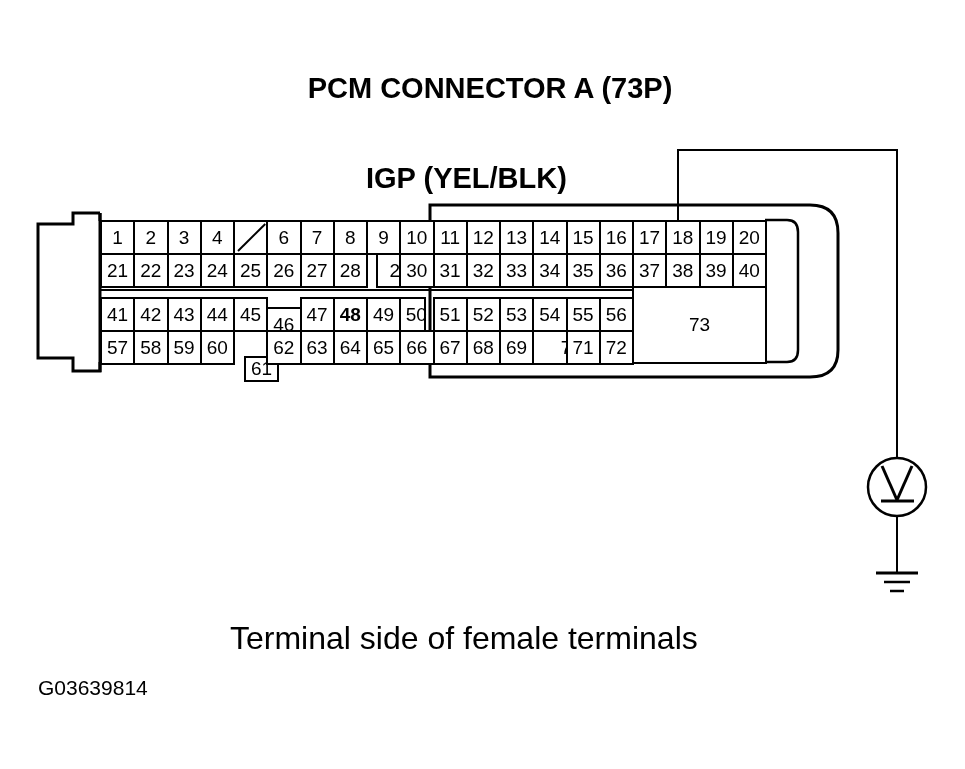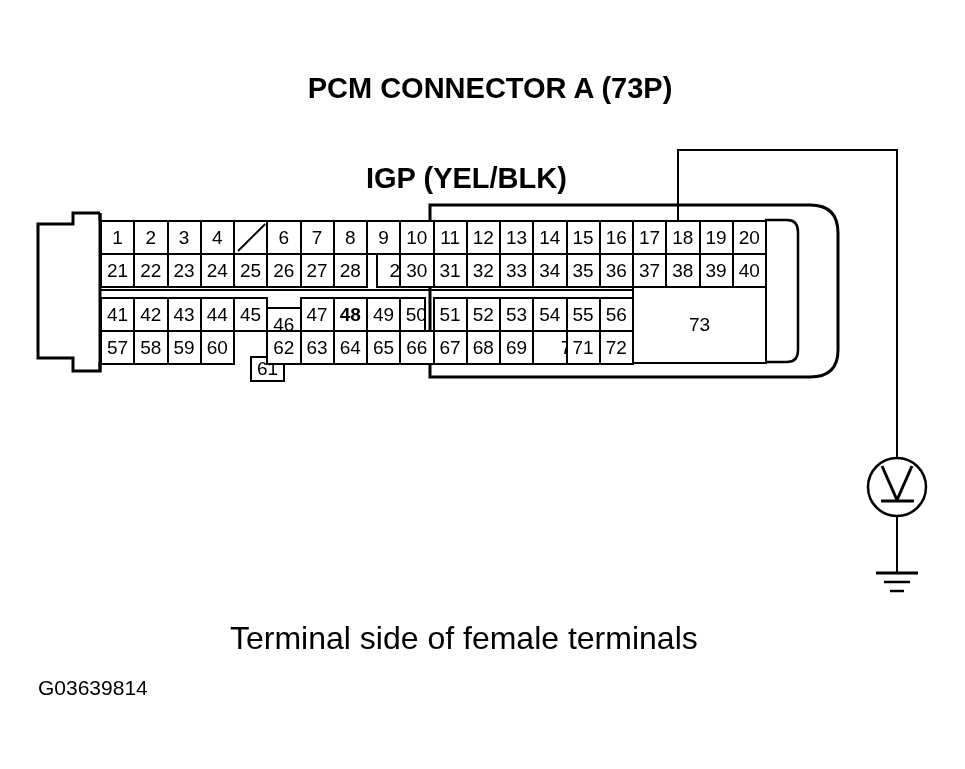--- a/index.html
+++ b/index.html
@@ -104,21 +104,21 @@
     <div class="cell" style="left: 432.5px; top: 297px; width: 35.25px; height: 35px;">51</div>
     <div class="cell" style="left: 465.75px; top: 297px; width: 35.25px; height: 35px;">52</div>
     <div class="cell" style="left: 499px; top: 297px; width: 35.25px; height: 35px;">53</div>
     <div class="cell" style="left: 532.25px; top: 297px; width: 35.25px; height: 35px;">54</div>
     <div class="cell" style="left: 565.5px; top: 297px; width: 35.25px; height: 35px;">55</div>
     <div class="cell" style="left: 598.75px; top: 297px; width: 35.25px; height: 35px;">56</div>
     <div class="cell" style="left: 100px; top: 330px; width: 35.25px; height: 35px;">57</div>
     <div class="cell" style="left: 133.25px; top: 330px; width: 35.25px; height: 35px;">58</div>
     <div class="cell" style="left: 166.5px; top: 330px; width: 35.25px; height: 35px;">59</div>
     <div class="cell" style="left: 199.75px; top: 330px; width: 35.25px; height: 35px;">60</div>
-    <div class="cell" style="left: 250px; top: 330px; width: 35.25px; height: 26px; margin-top: 26px;">61</div>
+    <div class="cell" style="left: 244px; top: 330px; width: 35.25px; height: 26px; margin-top: 26px;">61</div>
     <div class="cell" style="left: 266.25px; top: 330px; width: 35.25px; height: 35px;">62</div>
     <div class="cell" style="left: 299.5px; top: 330px; width: 35.25px; height: 35px;">63</div>
     <div class="cell" style="left: 332.75px; top: 330px; width: 35.25px; height: 35px;">64</div>
     <div class="cell" style="left: 366px; top: 330px; width: 35.25px; height: 35px;">65</div>
     <div class="cell" style="left: 399.25px; top: 330px; width: 35.25px; height: 35px;">66</div>
     <div class="cell" style="left: 432.5px; top: 330px; width: 35.25px; height: 35px;">67</div>
     <div class="cell" style="left: 465.75px; top: 330px; width: 35.25px; height: 35px;">68</div>
     <div class="cell" style="left: 499px; top: 330px; width: 35.25px; height: 35px;">69</div>
     <div class="cell" style="left: 532.25px; top: 330px; width: 35.25px; height: 35px; padding-left: 37px;">70</div>
     <div class="cell" style="left: 565.5px; top: 330px; width: 35.25px; height: 35px;">71</div>

